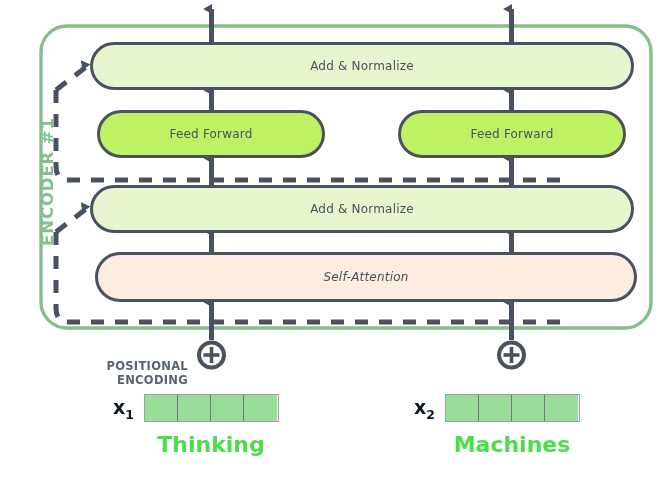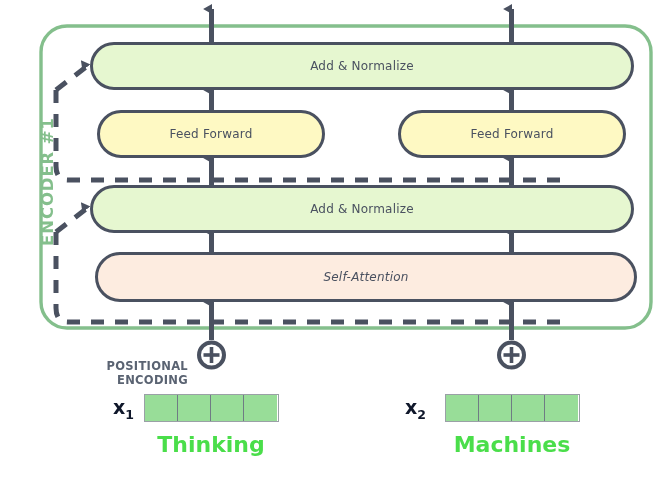--- a/index.html
+++ b/index.html
@@ -51,21 +51,21 @@
     border-radius: 999px;
     display: flex;
     align-items: center;
     justify-content: center;
     color: #4a5160;
     font-size: 12px;
     font-weight: 400;
     letter-spacing: 0.2px;
   }
   .block.addnorm { background: #e6f7d0; }
-  .block.feedfwd { background: #fef9c3; }
+  .block.feedfwd { background: #bef264; }
   .block.selfattn { background: #fdece0; font-style: italic; }
 
   
   .pos-enc {
     position: absolute;
     left: 66px;
     top: 340px;
     width: 122px;
     text-align: right;
     color: #5a6372;
@@ -198,21 +198,21 @@
 
   <div class="emb-sub" style="left:113px; top:396px;">x<sub>1</sub></div>
   <div class="emb-row" style="left:144px; top:394px; width:135px;">
     <div class="emb-cell"></div>
     <div class="emb-cell"></div>
     <div class="emb-cell"></div>
     <div class="emb-cell"></div>
   </div>
   <div class="word" style="left:131px; top:432px; width:160px;">Thinking</div>
 
-  <div class="emb-sub" style="left:405px; top:396px;">x<sub>2</sub></div>
+  <div class="emb-sub" style="left:414px; top:396px;">x<sub>2</sub></div>
   <div class="emb-row" style="left:445px; top:394px; width:135px;">
     <div class="emb-cell"></div>
     <div class="emb-cell"></div>
     <div class="emb-cell"></div>
     <div class="emb-cell"></div>
   </div>
   <div class="word" style="left:432px; top:432px; width:160px;">Machines</div>
 
 </div>
 

